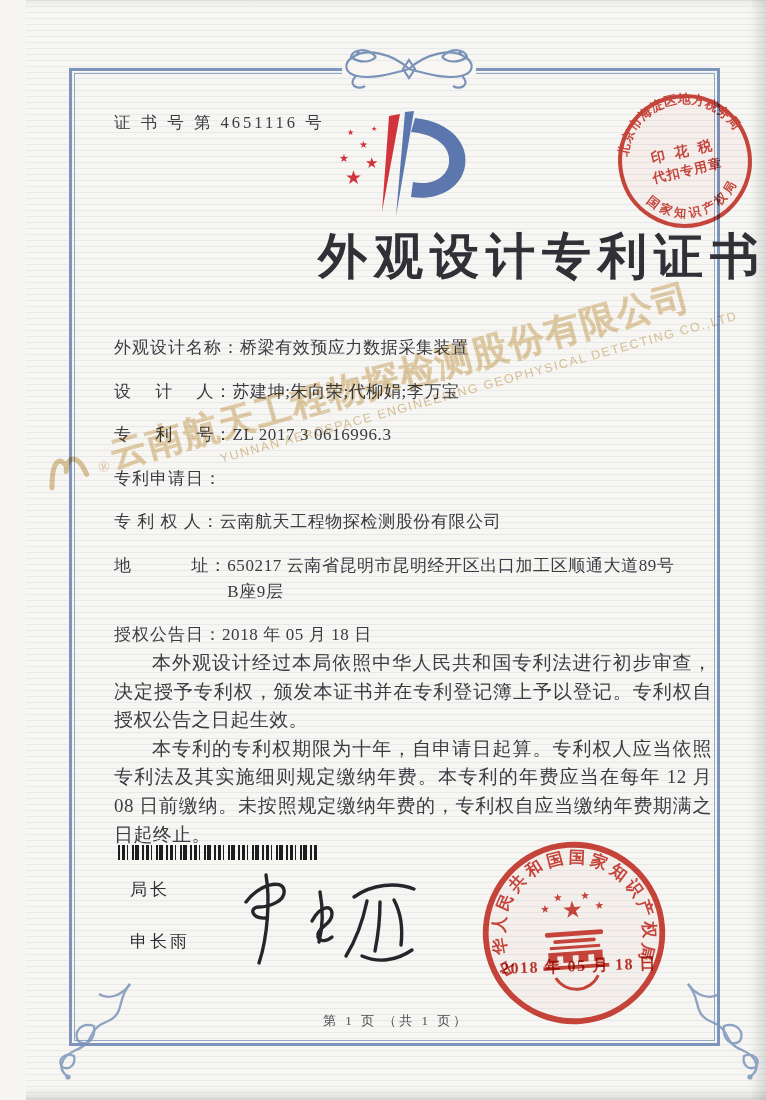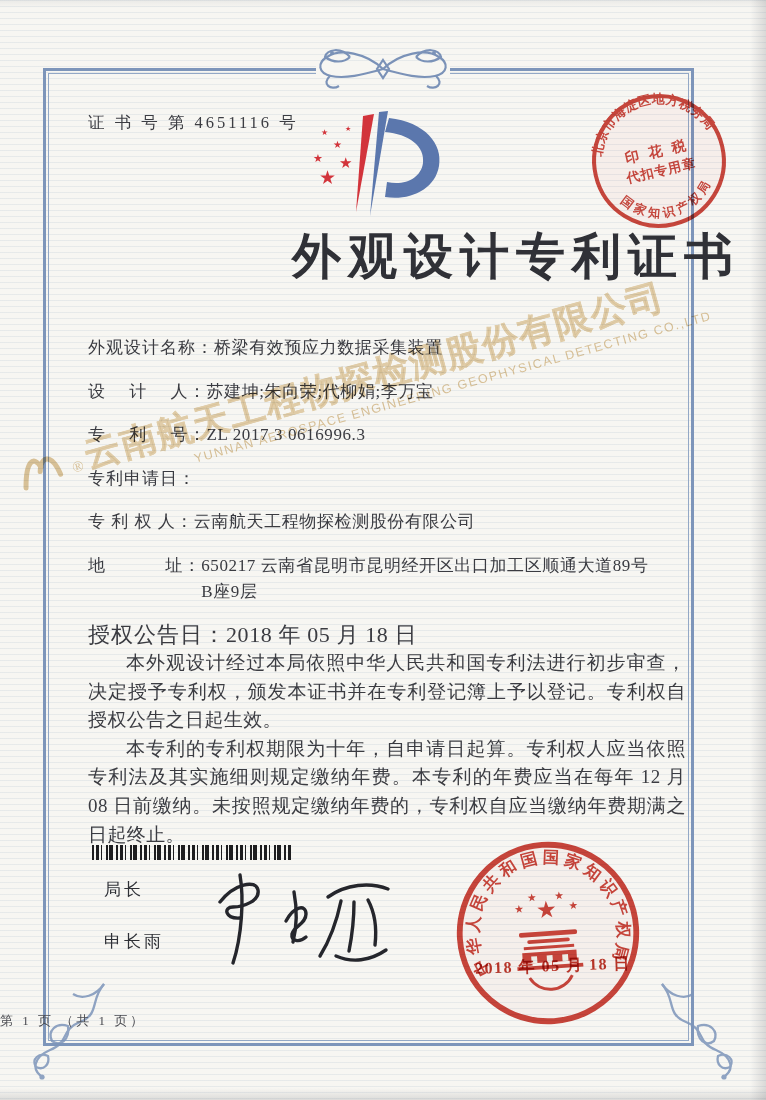--- a/index.html
+++ b/index.html
@@ -8,20 +8,21 @@
     background:#f6f5f1;
     font-family:"Liberation Serif","DejaVu Serif",serif;
   }
   .page{
     position:absolute;inset:0;
     background:
       repeating-linear-gradient(180deg,
         rgba(173,188,205,0.22) 0px, rgba(173,188,205,0.22) 1px,
         transparent 1px, transparent 6px),
       #f7f6f2;
+    margin-left: 26px;
   }
   .scan-right{position:absolute;top:0;right:0;width:16px;height:100%;
     background:linear-gradient(90deg,transparent,rgba(110,112,118,0.22));}
   .scan-bottom{position:absolute;left:0;bottom:0;width:100%;height:12px;
     background:linear-gradient(180deg,transparent,rgba(110,112,118,0.20));}
   .scan-top{position:absolute;left:0;top:0;width:100%;height:8px;
     background:linear-gradient(0deg,transparent,rgba(140,142,148,0.12));}
 
   
   .frame{
@@ -44,21 +45,21 @@
   .logo{position:absolute;left:301px;top:108px;}
   .title{
     position:absolute;left:0;width:740px;top:224px;text-align:right;
     font-size:49px;font-weight:700;letter-spacing:7px;color:#303137;
   }
 
   .fields{position:absolute;left:88px;top:335px;width:566px;}
   .frow{display:flex;margin-bottom:17.5px;font-size:17px;line-height:26px;color:#3a3b41;}
   .frow .lbl{white-space:pre;letter-spacing:1px;}
   .frow .val{flex:1;letter-spacing:0.6px;}
-  .grant{display:flex;font-size:22px;line-height:26px;color:#3a3b41;margin-top:2px;}
+  .grant{display:flex;font-size:17px;line-height:26px;color:#3a3b41;margin-top:2px;}
   .grant .pair{display:flex;}
   .grant .pair.second{margin-left:48px;}
   .grant .lbl{white-space:pre;letter-spacing:1px;}
   .grant .val{letter-spacing:0.6px;}
 
   .paras{position:absolute;left:88px;top:649px;width:598px;
     font-size:19px;line-height:28.6px;text-align:justify;color:#3b3c42;}
   .paras p{margin:0;text-indent:2em;letter-spacing:0.4px;}
 
   .barcode{
@@ -84,21 +85,21 @@
     transform:rotate(-13deg);mix-blend-mode:multiply;opacity:0.92;}
   .seal-office{position:absolute;left:451px;top:836px;z-index:5;
     transform:rotate(-4deg);mix-blend-mode:multiply;opacity:0.93;}
   .seal-date{
     position:absolute;left:458px;top:956px;width:190px;z-index:6;
     text-align:center;color:#bf372b;font-size:16px;font-weight:700;
     letter-spacing:1.5px;transform:rotate(-2deg);mix-blend-mode:multiply;
   }
 
   .footer{
-    position:absolute;left:0;width:740px;top:1012px;
+    position:absolute;left:0;width:740px;top:1012px;text-align:center;
     font-size:13px;letter-spacing:3px;color:#4b4c52;
   }
 
   .watermark{
     position:absolute;left:56px;top:446px;width:720px;height:180px;z-index:4;
     transform:rotate(-15.5deg);transform-origin:0 100%;
     color:#d9bd8d;mix-blend-mode:multiply;opacity:0.85;pointer-events:none;
   }
   .wm-row{display:flex;align-items:flex-end;}
   .wm-reg{font-size:15px;margin:0 4px 8px 0;}

